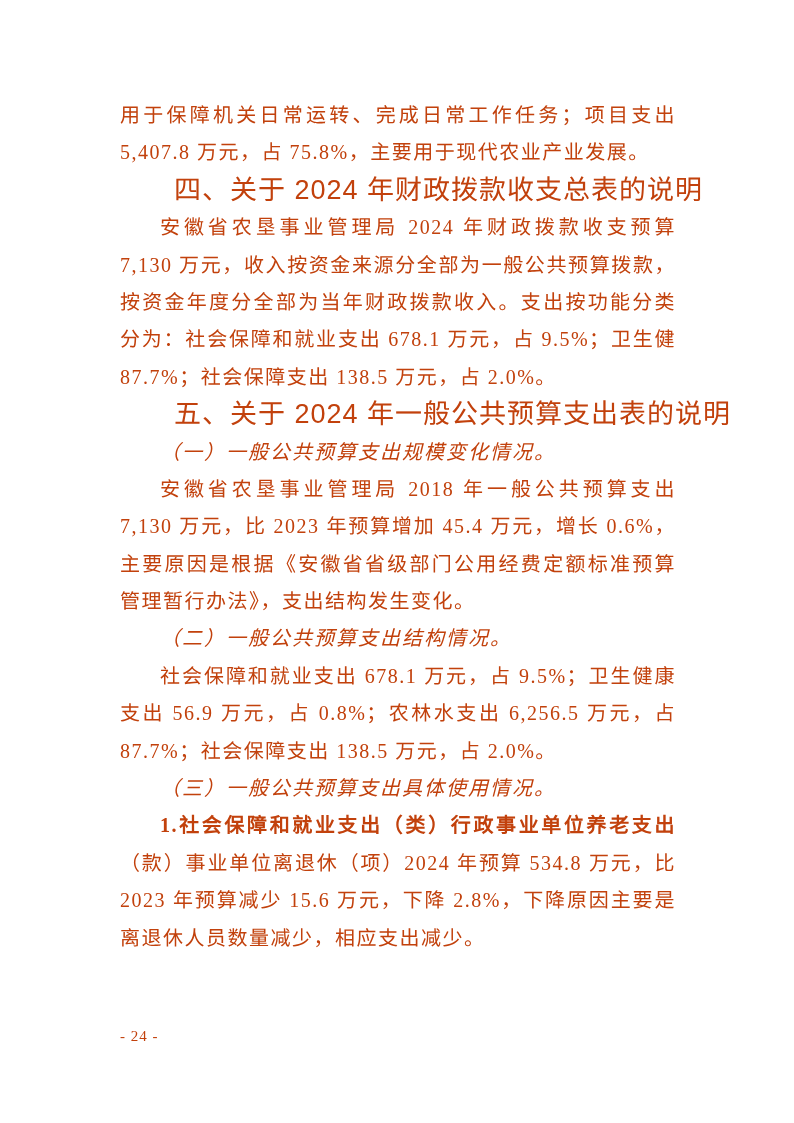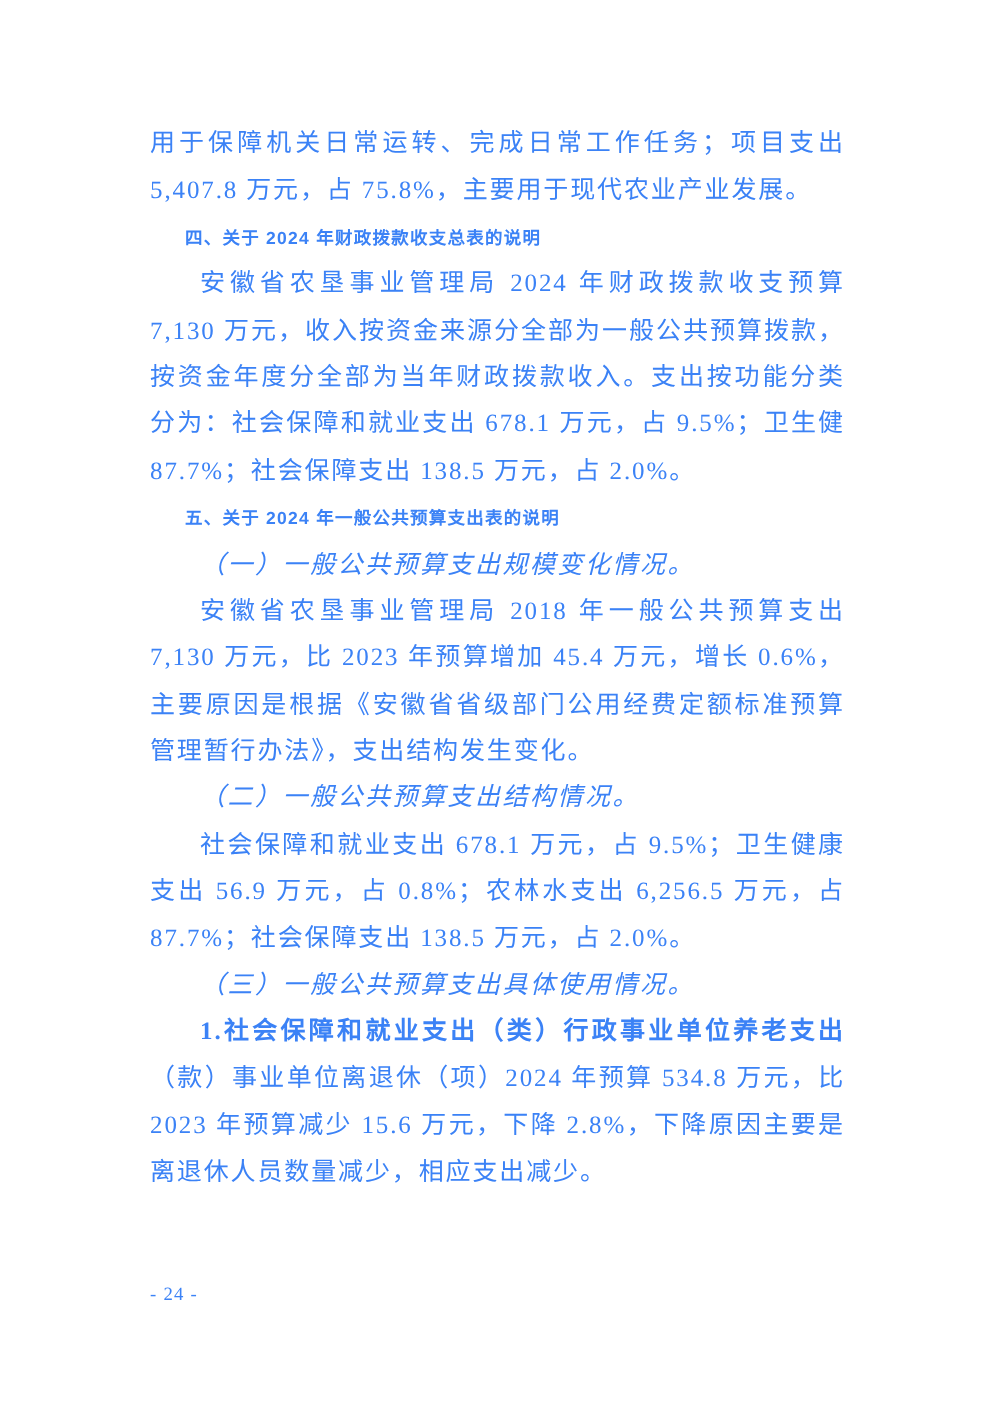--- a/index.html
+++ b/index.html
@@ -7,21 +7,21 @@
     padding: 0;
     background: #ffffff;
   }
   .page {
     position: relative;
     width: 794px;
     height: 1123px;
     background: #ffffff;
     overflow: hidden;
     font-family: "Liberation Serif", serif;
-    color: #3b82f6;
+    color: #c2410c;
   }
   .text-block {
     position: absolute;
     left: 120px;
     top: 97px;
     width: 556px;
   }
   .line {
     height: 37.4px;
     line-height: 37.4px;
@@ -32,22 +32,22 @@
   .justify {
     white-space: normal;
     text-align: justify;
     text-align-last: justify;
     text-justify: inter-character;
   }
   .indent { text-indent: 2em; }
   .body { font-family: "Liberation Serif", serif; font-weight: 400; }
   .heading {
     font-family: "Liberation Sans", sans-serif;
-    font-weight: 700;
-    font-size: 14px;
+    font-weight: 400;
+    font-size: 27px;
     letter-spacing: 1px;
   }
   .kai {
     font-family: "Liberation Serif", serif;
     font-style: italic;
     letter-spacing: 2px;
   }
   .bold { font-weight: 700; }
   .seg-bold { font-weight: 400; }
   .page-footer {

